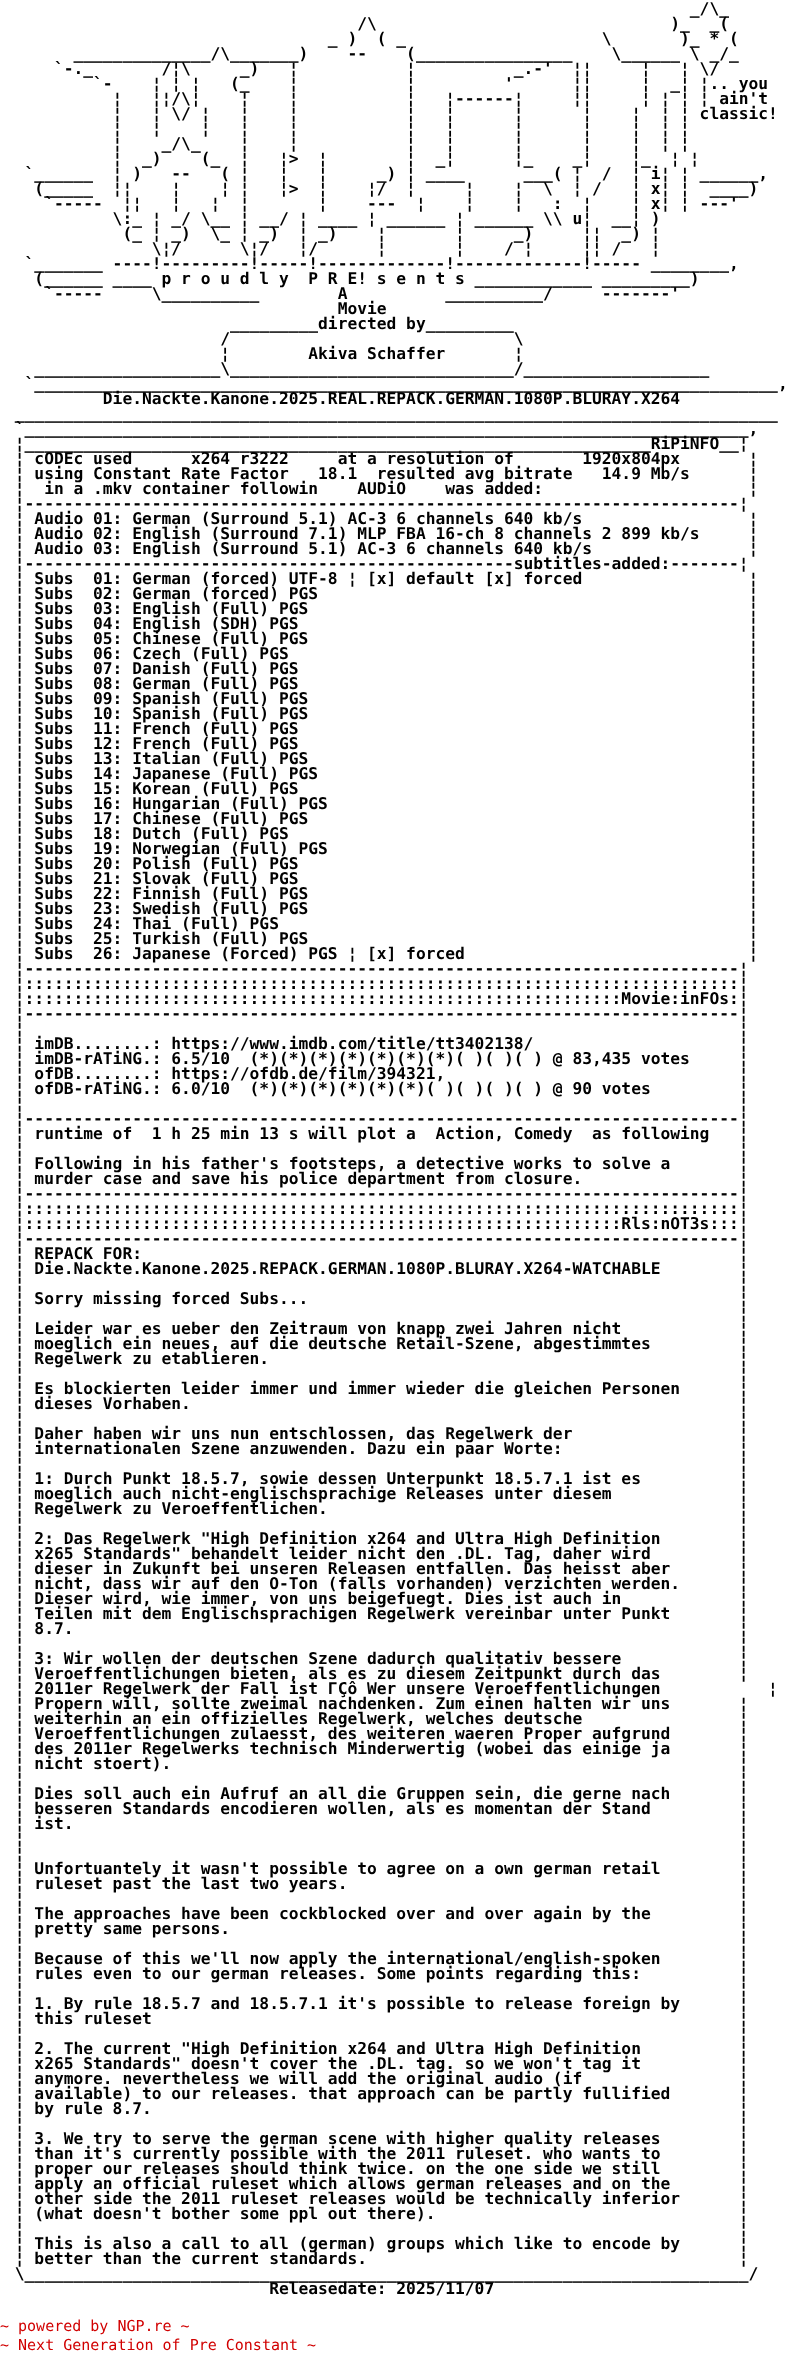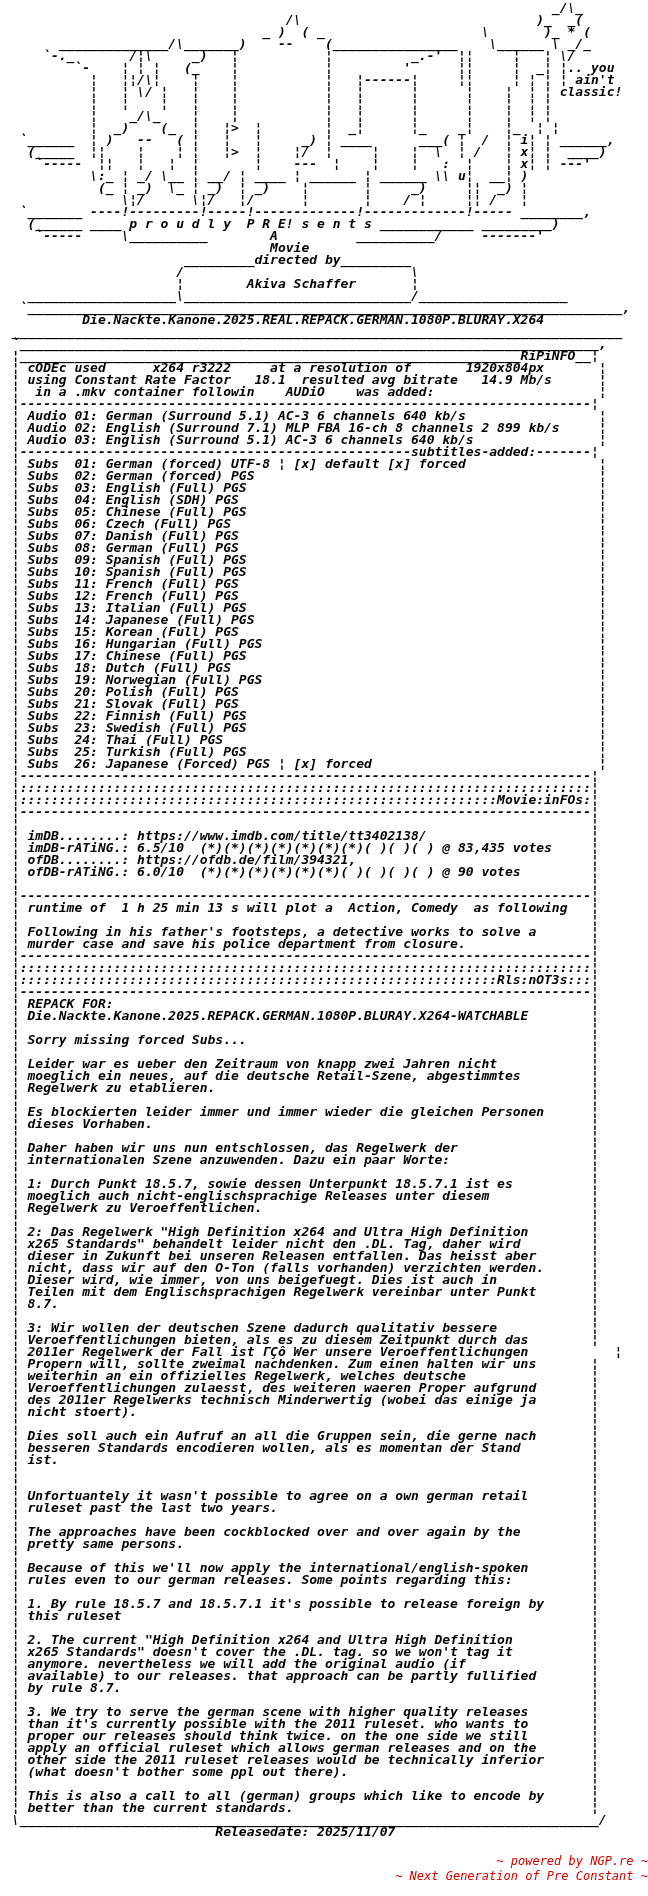--- a/index.html
+++ b/index.html
@@ -5,35 +5,34 @@
   html, body {
     margin: 0;
     padding: 0;
     background: #ffffff;
   }
   .page {
     width: 648px;
     height: 1896px;
     overflow: hidden;
     background: #ffffff;
-    font-style: italic;
   }
   pre.nfo {
     margin: 0;
     padding: 2px 0 0 4px;
     font-family: "DejaVu Sans Mono", monospace;
     font-weight: bold;
     font-size: 13px;
     line-height: 12px;
     color: #000000;
     white-space: pre;
   }
   .footer {
     margin-top: 16px;
-    text-align: right;
+    text-align: left;
     font-family: "DejaVu Sans Mono", monospace;
     font-weight: normal;
     font-size: 12px;
     line-height: 15px;
   }
 </style>
 </head>
 <body>
 
 <div class="page">

